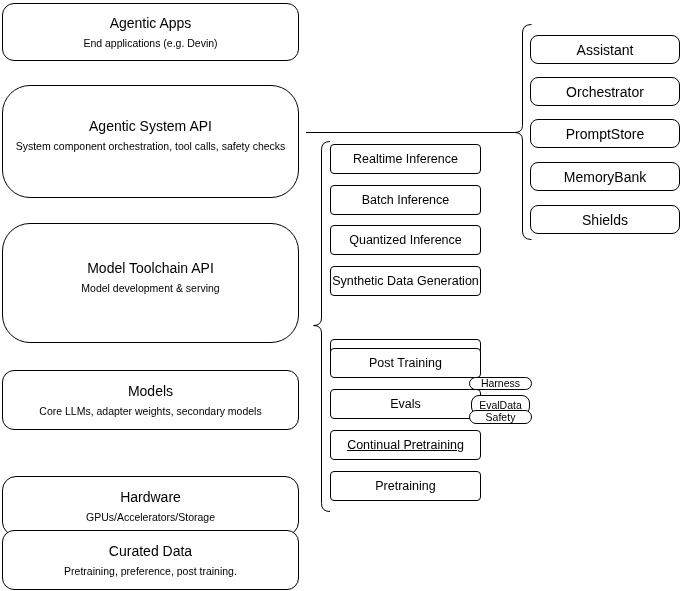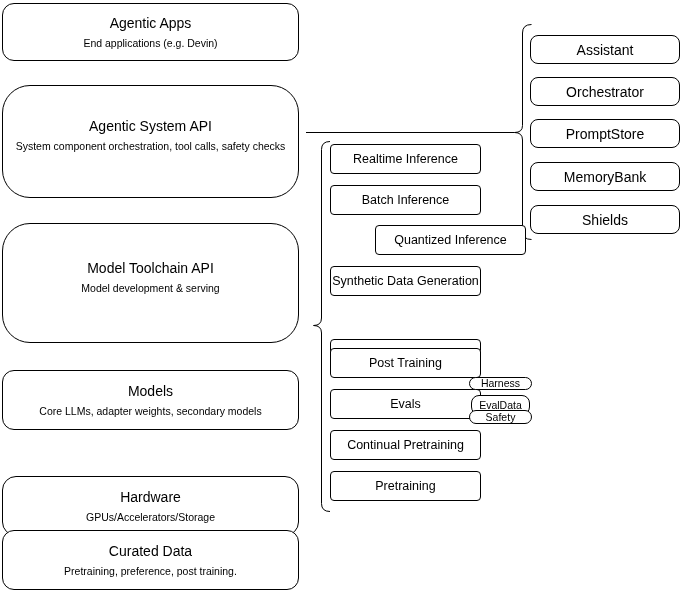--- a/index.html
+++ b/index.html
@@ -130,26 +130,26 @@
     <div class="sub">GPUs/Accelerators/Storage</div>
   </div>
 
   <div class="lbox small" style="top:530px;height:60px;">
     <div class="title">Curated Data</div>
     <div class="sub">Pretraining, preference, post training.</div>
   </div>
 
   <div class="mbox" style="top:144px;">Realtime Inference</div>
   <div class="mbox" style="top:185px;">Batch Inference</div>
-  <div class="mbox" style="top:225px;margin-left:45px;">Quantized Inference</div>
+  <div class="mbox" style="top:225px;">Quantized Inference</div>
   <div class="mbox" style="top:266px;">Synthetic Data Generation</div>
   <div class="mbox" style="top:307px;margin-top:32px;">Reward Scoring</div>
   <div class="mbox" style="top:348px;">Post Training</div>
   <div class="mbox" style="top:389px;">Evals</div>
-  <div class="mbox" style="top:430px;">Continual Pretraining</div>
+  <div class="mbox" style="top:430px;text-decoration:underline;">Continual Pretraining</div>
   <div class="mbox" style="top:471px;">Pretraining</div>
 
   <div class="pill" style="left:469px;top:377px;width:63px;height:13px;">Harness</div>
   <div class="pill" style="left:471px;top:395px;width:59px;height:20px;">EvalData</div>
   <div class="pill" style="left:469px;top:410px;width:63px;height:14px;">Safety</div>
 
   <div class="rbox" style="top:35px;">Assistant</div>
   <div class="rbox" style="top:77px;">Orchestrator</div>
   <div class="rbox" style="top:119px;">PromptStore</div>
   <div class="rbox" style="top:162px;">MemoryBank</div>

